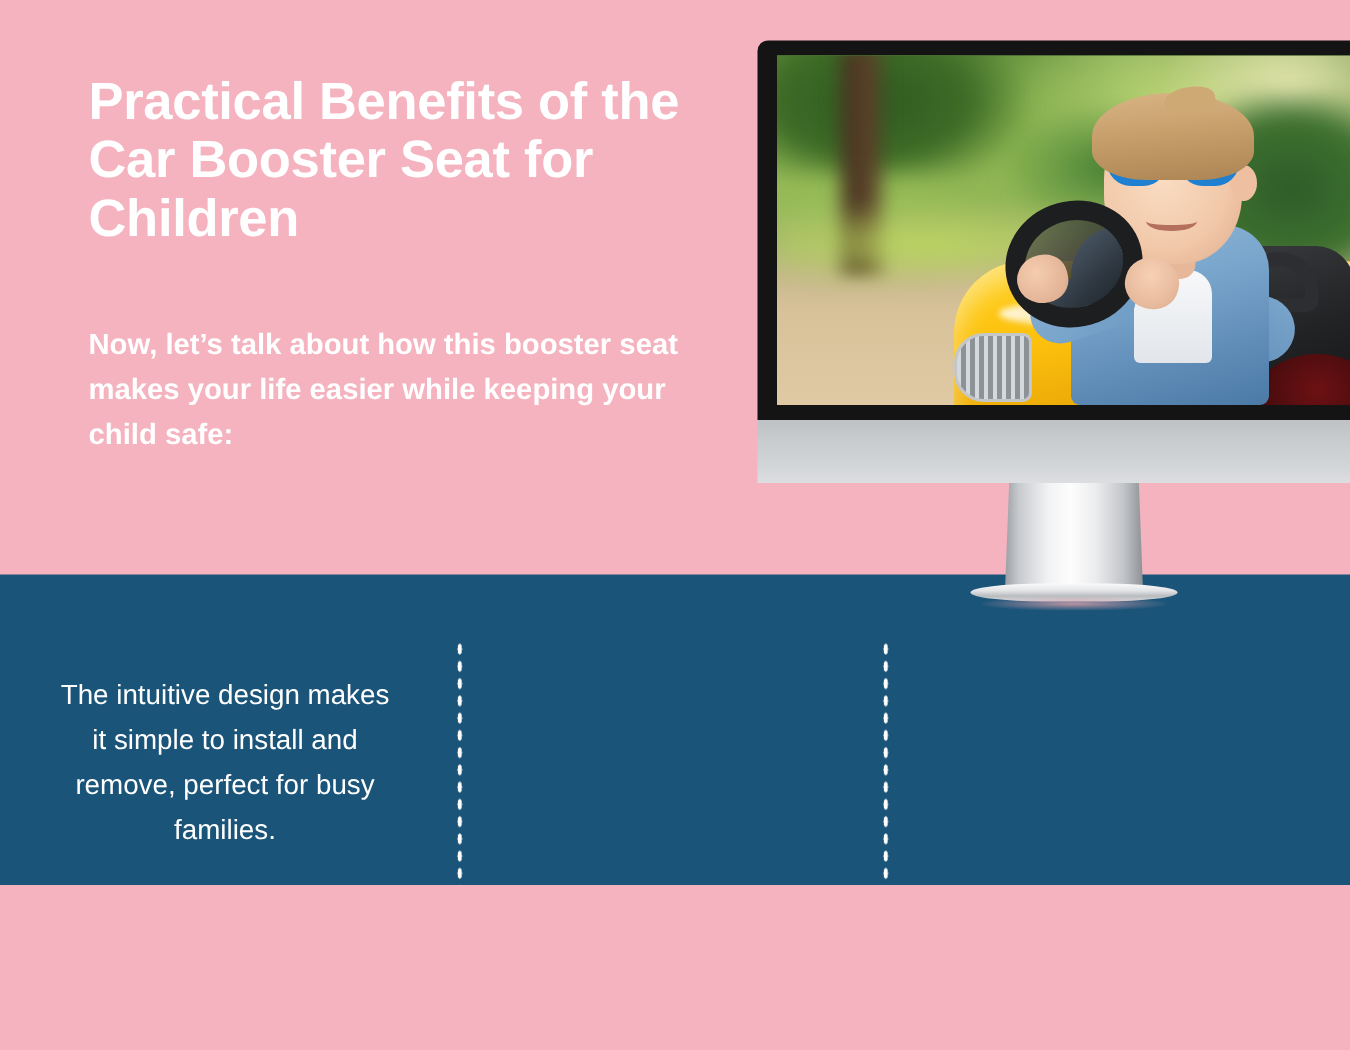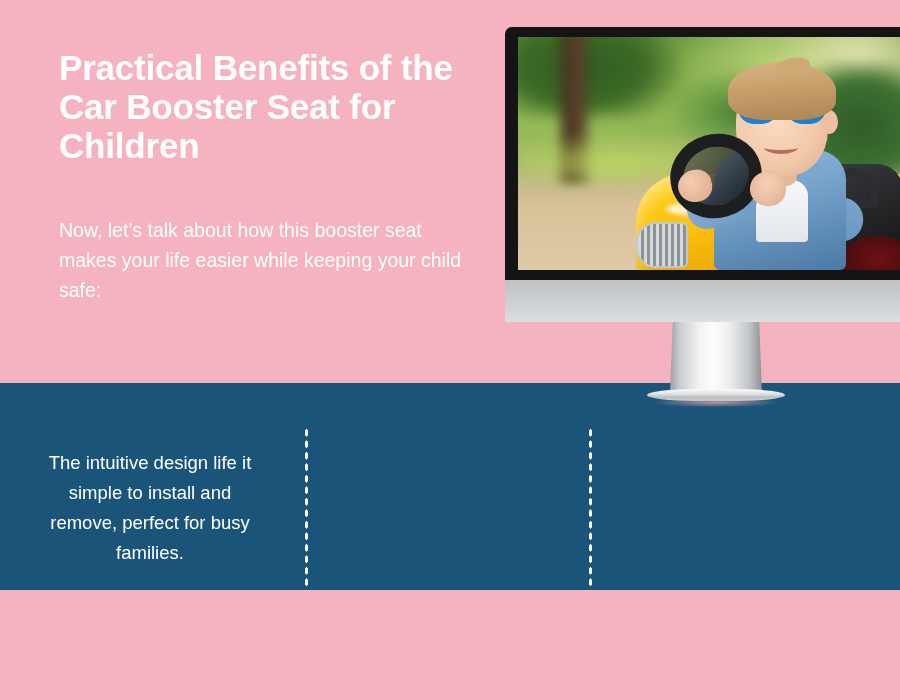--- a/index.html
+++ b/index.html
@@ -50,21 +50,21 @@
     letter-spacing: -0.2px;
   }
 
   .intro {
     position: absolute;
     left: 59px;
     top: 215px;
     width: 412px;
     color: #ffffff;
     font-size: 19.5px;
-    font-weight: 400;
+    font-weight: 700;
     line-height: 1.55;
   }
 
   
   .monitor {
     position: absolute;
     left: 505px;
     top: 27px;
     width: 420px;
     height: 296px;
@@ -453,18 +453,18 @@
     <div class="monitor-chin"></div>
     <div class="monitor-neck"></div>
     <div class="monitor-base"></div>
     <div class="monitor-base-shadow"></div>
   </div>
 
   <div class="vdots one"></div>
   <div class="vdots two"></div>
 
   <div class="cols">
-    <div class="col">The intuitive design life it simple to install and remove, perfect for busy families.</div>
+    <div class="col">The intuitive design makes it simple to install and remove, perfect for busy families.</div>
   </div>
 
   <div class="hdots"></div>
 
 </div>
 
 </body></html>

